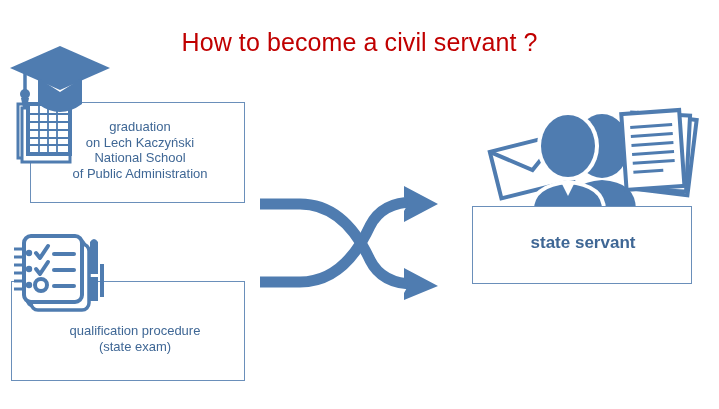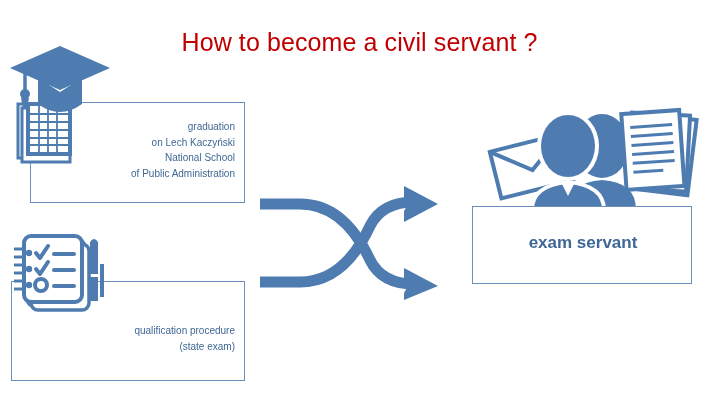--- a/index.html
+++ b/index.html
@@ -48,23 +48,23 @@
   }
   #box-qualification {
     left: 11px;
     top: 281px;
     width: 234px;
     height: 100px;
     padding-left: 48px;
   }
   .txtbox-text {
     position: absolute;
-    text-align: right;
+    text-align: center;
     color: #3f6795;
-    font-size: 10px;
+    font-size: 13px;
     line-height: 15.5px;
     font-family: "Liberation Sans", sans-serif;
     white-space: pre-line;
   }
   #box-graduation .txtbox-text {
     right: 9px;
     top: 16px;
     width: 190px;
   }
   #box-qualification .txtbox-text {
@@ -251,16 +251,16 @@
             <line x1="148" y1="45" x2="190" y2="45"></line>
             <line x1="148" y1="54" x2="190" y2="54"></line>
             <line x1="148" y1="63" x2="178" y2="63"></line>
           </g>
         </g>
       </g>
     </svg>
   </div>
 
   <div id="box-result">
-    <div class="result-text">exam servant</div>
+    <div class="result-text">state servant</div>
   </div>
 
 </div>
 
 </body></html>

